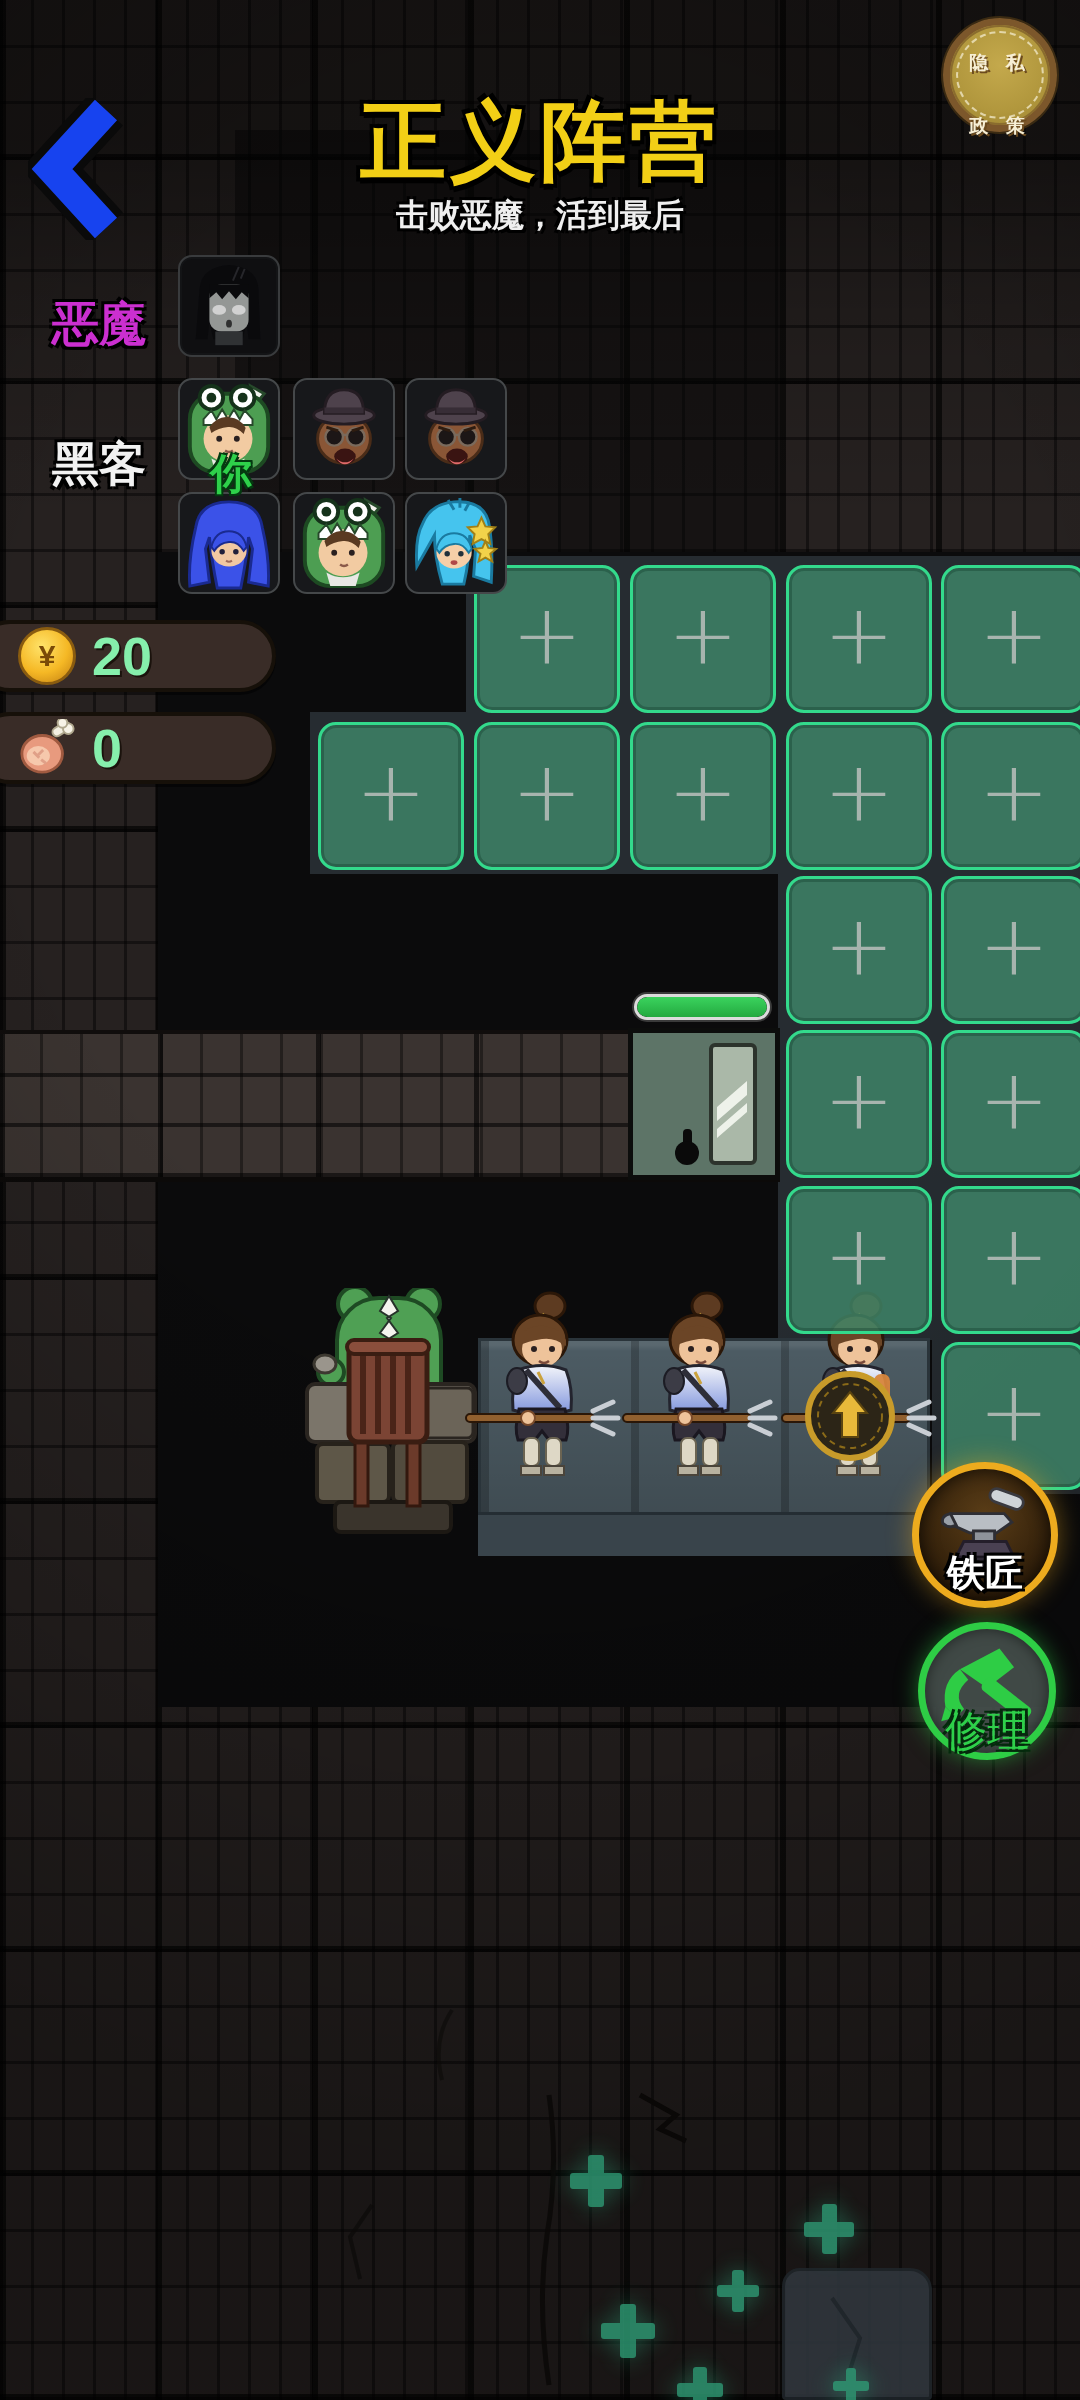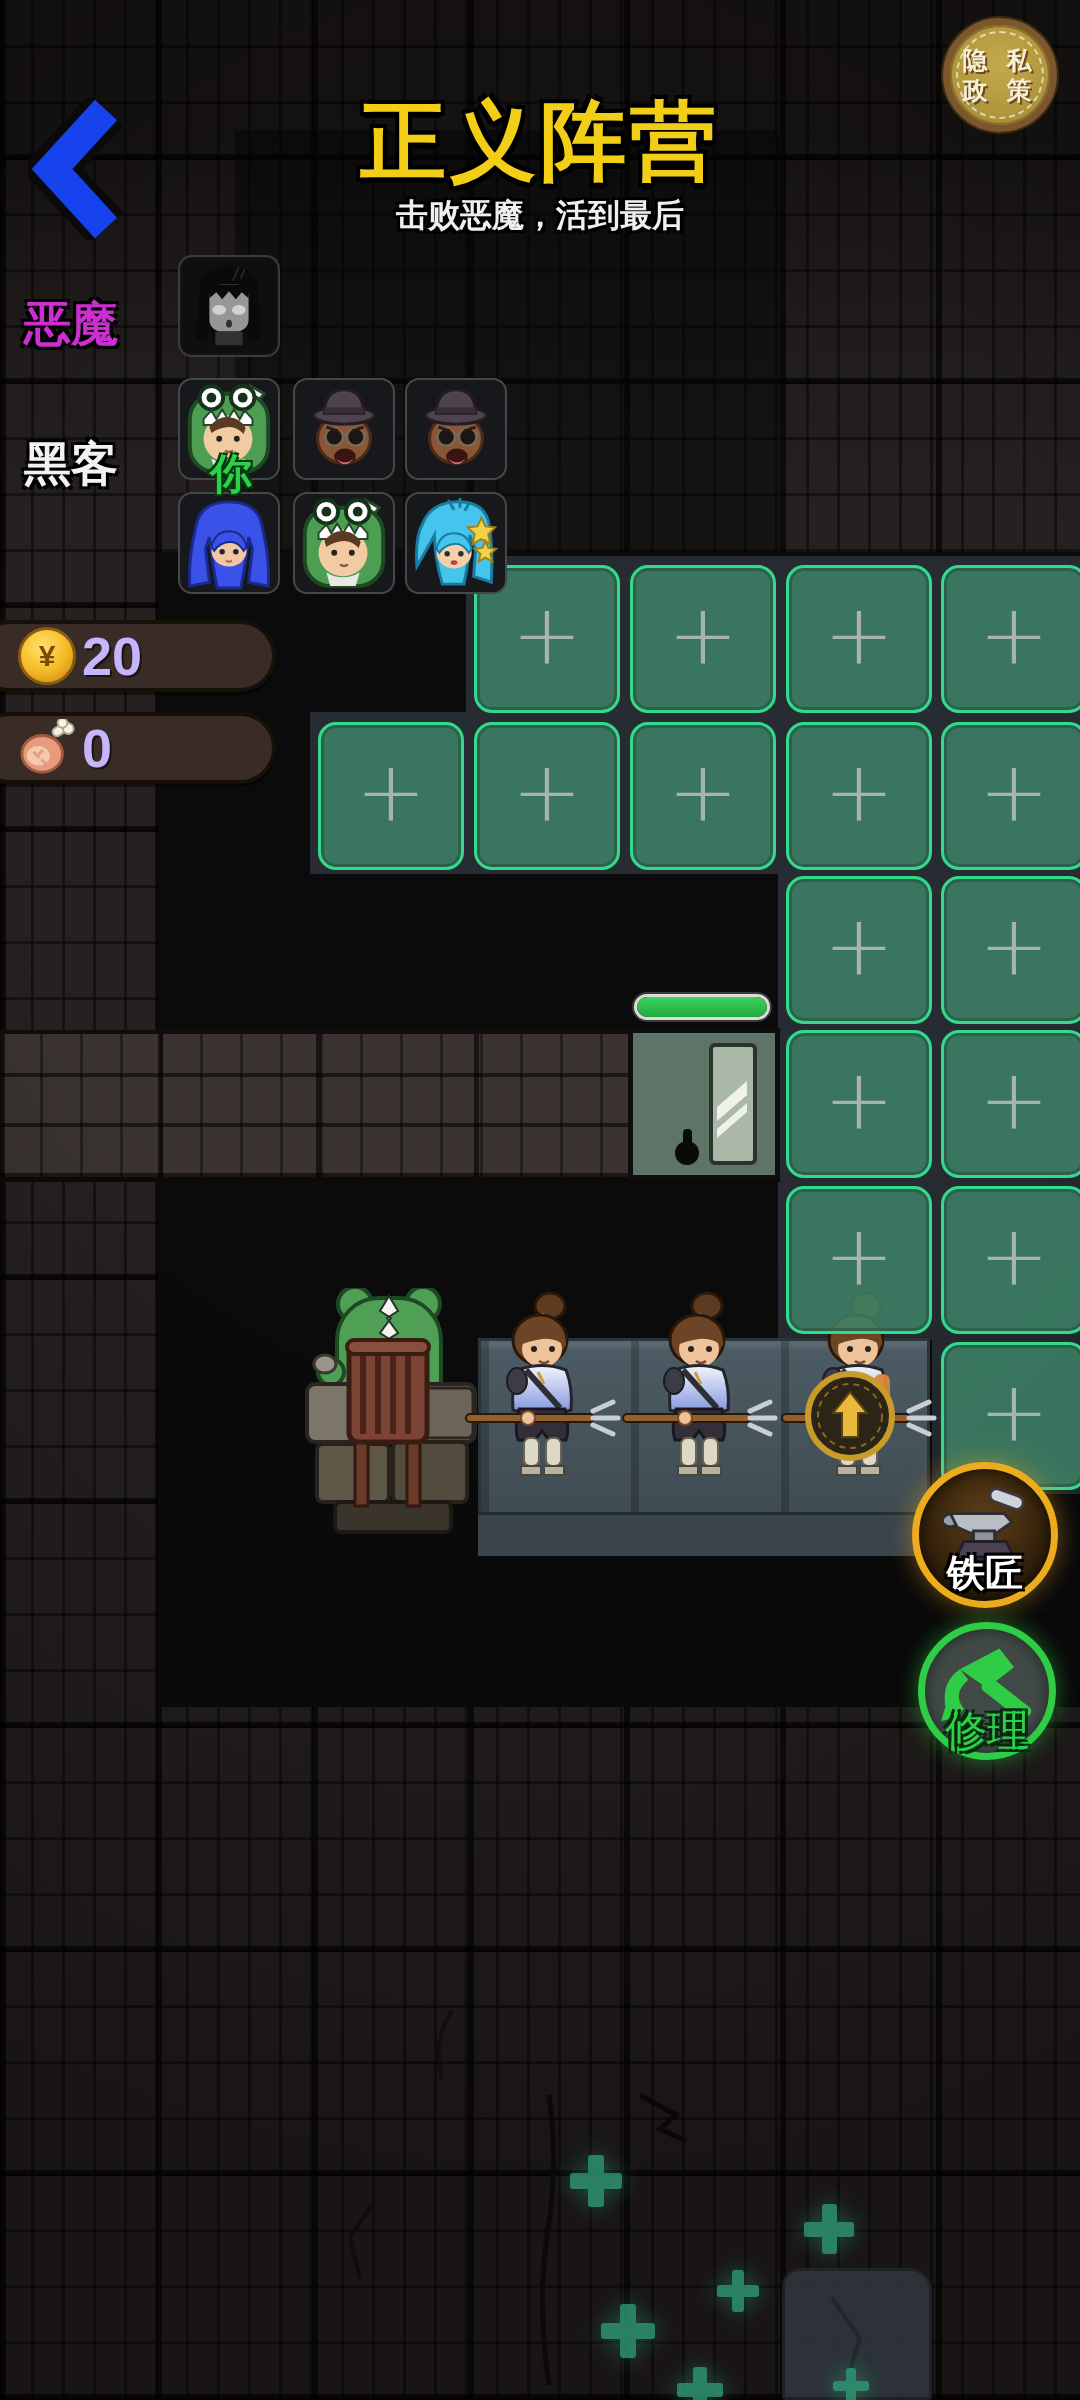--- a/index.html
+++ b/index.html
@@ -61,39 +61,39 @@
     color:#f2cf16;letter-spacing:4px;
     text-shadow:4px 4px 0 #000,-4px 4px 0 #000,4px -4px 0 #000,-4px -4px 0 #000,0 6px 0 #000;}
   .subtitle{position:absolute;left:0;top:194px;width:1080px;text-align:center;font-size:32px;font-weight:bold;
     color:#efefef;text-shadow:3px 3px 0 #000,-3px 3px 0 #000,3px -3px 0 #000,-3px -3px 0 #000;}
   .backbtn{position:absolute;left:28px;top:98px;width:104px;height:142px;background:none;border:none;padding:0;}
   .privacy{position:absolute;left:943px;top:18px;width:114px;height:114px;border-radius:50%;
     background:radial-gradient(circle at 50% 40%, #c4a94c, #b1973d 60%, #99802f);
     border:7px solid #7c572b;box-shadow:0 0 0 2px #3a2a12, inset 0 0 0 2px #8a6c2e;
     display:flex;flex-direction:column;align-items:center;justify-content:center;}
   .privacy .dash{position:absolute;inset:6px;border:2px dashed #efe6c4;border-radius:50%;opacity:.8;}
-  .privacy div{font-size:25px;font-weight:bold;color:#f7efd6;line-height:1.2;letter-spacing:6px;
-    text-shadow:2px 2px 0 #6b4a1e;}
-
-  
-  .team-label{position:absolute;width:150px;text-align:left;font-size:47px;font-weight:bold;
+  .privacy div{font-size:19px;font-weight:bold;color:#f7efd6;line-height:1.2;letter-spacing:6px;
+    text-shadow:2px 2px 0 #6b4a1e;margin-top:40px;}
+
+  
+  .team-label{position:absolute;width:150px;text-align:center;font-size:47px;font-weight:bold;
     text-shadow:3px 3px 0 #000,-3px 3px 0 #000,3px -3px 0 #000,-3px -3px 0 #000;}
   .lbl-demon{left:24px;top:293px;color:#cb2fd0;}
   .lbl-hacker{left:24px;top:433px;color:#f2f2f2;}
   .slot{position:absolute;width:102px;height:102px;border-radius:14px;border:2px solid #45484a;
     background:#17181b;overflow:visible;}
   .slot svg{position:absolute;inset:2px;width:94px;height:94px;}
   .slot.dim{filter:brightness(.82);}
   .youbadge{position:absolute;left:196px;top:446px;width:70px;text-align:center;font-size:42px;font-weight:bold;
     color:#2ed04a;text-shadow:2px 2px 0 #043a10,-2px 2px 0 #043a10,2px -2px 0 #043a10,-2px -2px 0 #043a10;z-index:30;}
 
   
   .pill{position:absolute;left:-26px;width:302px;height:72px;border-radius:36px;background:#392c27;
     border:4px solid #161009;display:flex;align-items:center;box-shadow:0 3px 0 rgba(0,0,0,.5);}
-  .pill .value{color:#c4b5fd;font-size:54px;font-weight:bold;margin-left:6px;
+  .pill .value{color:#86efac;font-size:54px;font-weight:bold;margin-left:16px;
     text-shadow:2px 2px 0 #1a120c;}
   .coin{width:58px;height:58px;border-radius:50%;margin-left:40px;
     background:radial-gradient(circle at 40% 32%, #ffe36a, #f5b825 55%, #c07d12);
     border:3px solid #8a5c10;display:flex;align-items:center;justify-content:center;}
   .coin span{color:#7a4a08;font-weight:bold;font-size:30px;}
   .hamwrap{width:58px;height:58px;margin-left:40px;}
 
   
   .roundbtn{position:absolute;border-radius:50%;display:flex;flex-direction:column;align-items:center;
     justify-content:center;padding:0;}

